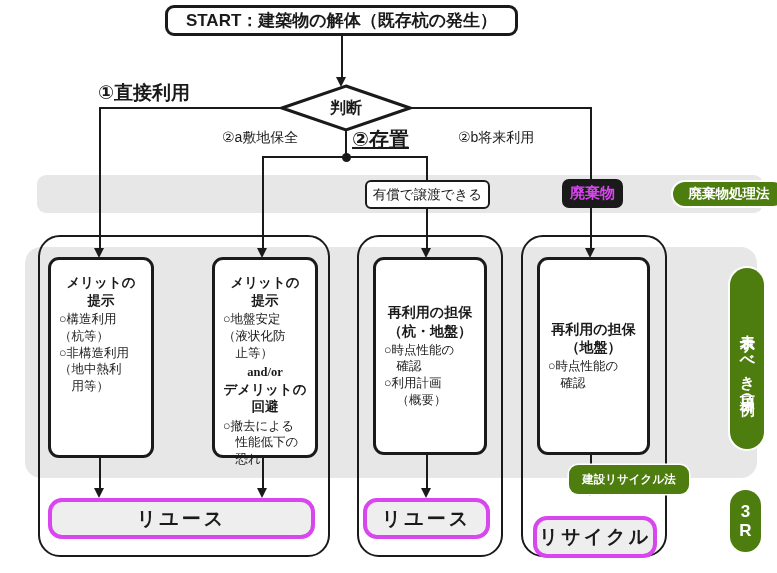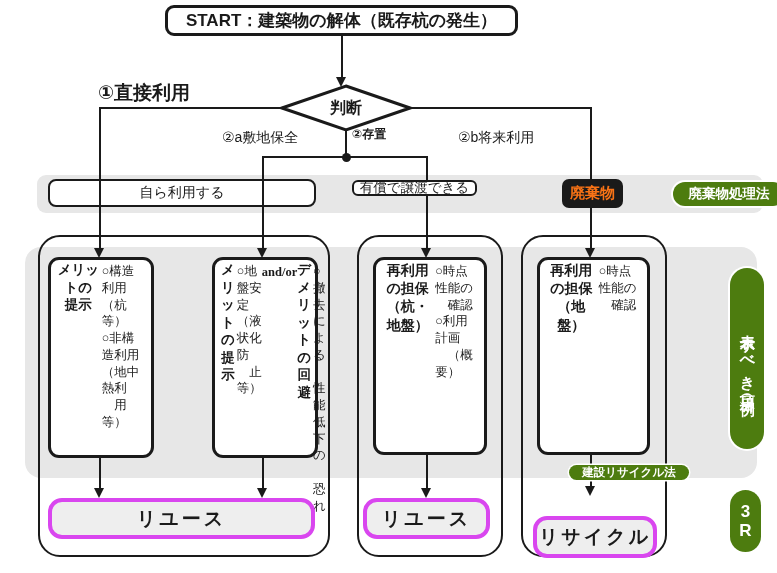--- a/index.html
+++ b/index.html
@@ -11,21 +11,21 @@
   .pre{white-space:pre-line;}
   .band{position:absolute;background:#e7e7e7;z-index:1;}
   .ln{position:absolute;background:#1a1a1a;z-index:3;}
   .ah{position:absolute;width:0;height:0;border-left:5.5px solid transparent;
       border-right:5.5px solid transparent;border-top:10px solid #1a1a1a;z-index:3;}
   .whitebox{position:absolute;background:#fff;border:2.5px solid #1a1a1a;
       display:flex;align-items:center;justify-content:center;box-sizing:border-box;}
   .container{position:absolute;border:2px solid #1a1a1a;border-radius:22px;
       box-sizing:border-box;z-index:2;background:transparent;}
   .innerbox{position:absolute;background:#fff;border:3px solid #1a1a1a;border-radius:11px;
-      box-sizing:border-box;z-index:4;padding:1px 6px;display:flex;flex-direction:row;}
+      box-sizing:border-box;z-index:4;padding:14px 6px;display:flex;flex-direction:column;}
   .boxtitle{font-weight:bold;font-size:13.5px;line-height:1.3;text-align:center;}
   .boxbody{font-size:12.5px;line-height:1.34;text-align:left;padding-left:2px;margin-top:2px;}
   .bar{position:absolute;background:#eeeeee;border:4px solid #d946ef;border-radius:14px;
       box-sizing:border-box;display:flex;align-items:center;justify-content:center;
       font-weight:bold;font-size:19px;letter-spacing:3px;z-index:4;}
   .pill{position:absolute;background:#4d7c0f;color:#fff;font-weight:bold;
       display:flex;align-items:center;justify-content:center;z-index:5;
       box-shadow:0 0 0 2px #ffffff;box-sizing:border-box;margin-left:36px;}
   .blabel{position:absolute;font-weight:bold;z-index:6;}
   .slabel{position:absolute;font-size:14px;z-index:6;}
@@ -47,48 +47,45 @@
 
   <div class="ln" style="left:341px;top:36px;width:2px;height:42px;"></div>
   <div class="ah" style="left:336px;top:77px;"></div>
 
   <svg class="abs" style="left:280px;top:84px;z-index:4;" width="132" height="48">
     <polygon points="66,2 130,24 66,46 2,24" fill="#ffffff" stroke="#1a1a1a" stroke-width="3"></polygon>
   </svg>
   <div class="abs" style="left:280px;top:84px;width:132px;height:48px;display:flex;align-items:center;justify-content:center;z-index:5;font-weight:bold;font-size:16px;">判断</div>
 
   <div class="blabel" style="left:98px;top:80px;font-size:19px;text-align:center;">①直接利用</div>
-  <div class="blabel" style="left:352px;top:126px;font-size:12px;">②存置</div>
+  <div class="blabel" style="left:352px;top:126px;font-size:20px;text-decoration:underline;">②存置</div>
   <div class="slabel" style="left:222px;top:129px;">②a敷地保全</div>
   <div class="slabel" style="left:433px;top:129px;margin-left:25px;">②b将来利用</div>
 
   <div class="ln" style="left:100px;top:107px;width:182px;height:2px;"></div>
   <div class="ln" style="left:99px;top:107px;width:2px;height:144px;"></div>
   <div class="ah" style="left:94px;top:248px;"></div>
 
   <div class="ln" style="left:410px;top:107px;width:182px;height:2px;"></div>
   <div class="ln" style="left:590px;top:107px;width:2px;height:144px;"></div>
   <div class="ah" style="left:585px;top:248px;"></div>
 
   <div class="ln" style="left:345px;top:131px;width:2px;height:27px;"></div>
   <div class="dot" style="left:342px;top:153px;"></div>
   <div class="ln" style="left:262px;top:156px;width:166px;height:2px;"></div>
   <div class="ln" style="left:262px;top:156px;width:2px;height:95px;"></div>
   <div class="ah" style="left:257px;top:248px;"></div>
   <div class="ln" style="left:426px;top:156px;width:2px;height:95px;"></div>
   <div class="ah" style="left:421px;top:248px;"></div>
 
-  <div class="whitebox" style="left:48px;top:179px;width:268px;height:28px;border-radius:8px;z-index:2;">
-    <span style="font-size:14px;">自ら利用する</span>
-  </div>
-  <div class="whitebox" style="left:352px;top:180px;width:125px;height:16px;border-radius:6px;z-index:4;">
+  <div class="whitebox" style="left:365px;top:180px;width:125px;height:29px;border-radius:6px;z-index:4;">
     <span style="font-size:13.5px;">有償で譲渡できる</span>
   </div>
   <div class="abs" style="left:562px;top:179px;width:61px;height:29px;background:#1a1a1a;border-radius:7px;display:flex;align-items:center;justify-content:center;z-index:4;">
-    <span style="color:#f97316;font-weight:bold;font-size:15px;">廃棄物</span>
+    <span style="color:#d946ef;font-weight:bold;font-size:15px;">廃棄物</span>
   </div>
   <div class="pill" style="left:637px;top:182px;width:112px;height:24px;border-radius:13px;font-size:13.5px;">廃棄物処理法</div>
 
   <div class="container" style="left:38px;top:235px;width:292px;height:322px;"></div>
   <div class="container" style="left:357px;top:235px;width:146px;height:322px;"></div>
   <div class="container" style="left:521px;top:235px;width:146px;height:322px;"></div>
 
   <div class="innerbox" style="left:48px;top:257px;width:106px;height:201px;">
     <div class="boxtitle pre">メリットの
 提示</div>
@@ -131,21 +128,21 @@
 
   <div class="ln" style="left:99px;top:458px;width:2px;height:32px;"></div>
   <div class="ah" style="left:94px;top:488px;"></div>
   <div class="ln" style="left:262px;top:458px;width:2px;height:32px;"></div>
   <div class="ah" style="left:257px;top:488px;"></div>
   <div class="ln" style="left:426px;top:455px;width:2px;height:35px;"></div>
   <div class="ah" style="left:421px;top:488px;"></div>
   <div class="ln" style="left:590px;top:455px;width:2px;height:31px;"></div>
   <div class="ah" style="left:585px;top:486px;"></div>
 
-  <div class="pill" style="left:533px;top:465px;width:120px;height:15px;border-radius:9px;font-size:11.5px;box-shadow:0 0 0 1.5px #ffffff;">建設リサイクル法</div>
+  <div class="pill" style="left:533px;top:465px;width:120px;height:29px;border-radius:9px;font-size:11.5px;box-shadow:0 0 0 1.5px #ffffff;">建設リサイクル法</div>
 
   <div class="bar" style="left:48px;top:498px;width:267px;height:41px;">リユース</div>
   <div class="bar" style="left:363px;top:498px;width:127px;height:41px;">リユース</div>
   <div class="bar" style="left:533px;top:516px;width:124px;height:42px;">リサイクル</div>
 
   <div class="pill" style="left:694px;top:268px;width:34px;height:181px;border-radius:17px;">
     <span class="vtext" style="font-size:15px;">表示すべき項目（例）</span>
   </div>
   <div class="pill" style="left:694px;top:490px;width:31px;height:62px;border-radius:16px;box-shadow:none;">
     <span class="vupright" style="font-size:17px;line-height:1;">3R</span>

